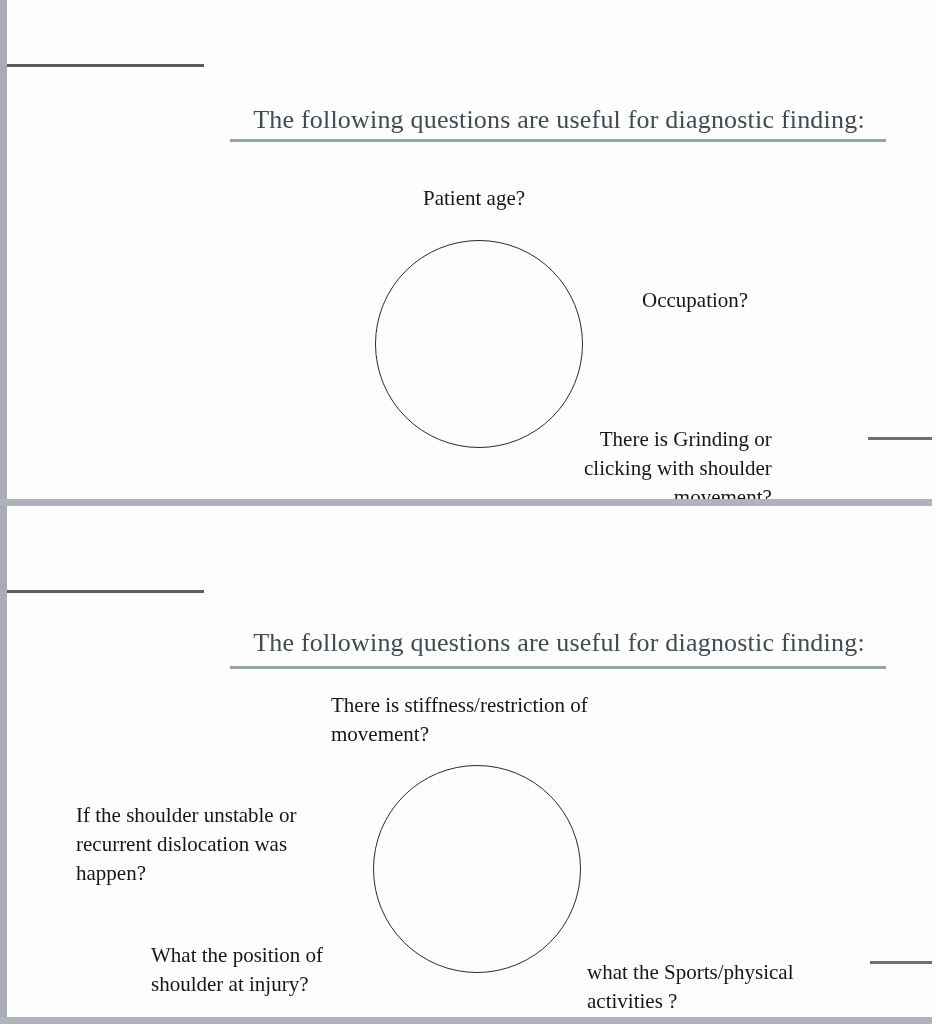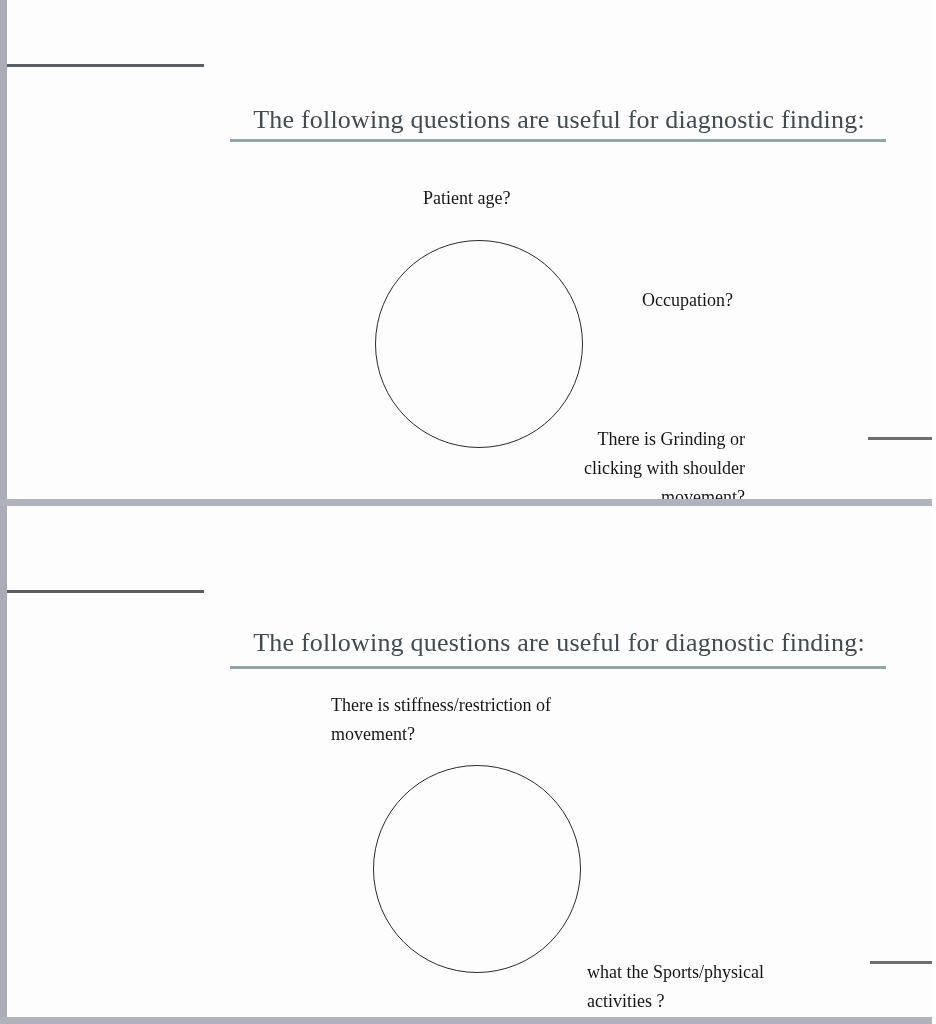--- a/index.html
+++ b/index.html
@@ -33,21 +33,21 @@
   .circle{
     position:absolute;width:208px;height:208px;
     border:1.5px solid #2b2b2b;border-radius:50%;
     background:transparent;box-sizing:border-box;
   }
   .slide1 .circle{left:375px;top:240px;}
   .slide2 .circle{left:373px;top:259px;}
 
   .label{
     position:absolute;
-    font-size:18px;line-height:29px;color:#161616;
+    font-size:21px;line-height:29px;color:#161616;
     white-space:pre-line;
   }
   
   .s1-top{left:423px;top:184px;}
   .s1-left{left:137px;top:275px;}
   .s1-right{left:642px;top:286px;}
   .s1-bottom-left{left:151px;top:416px;}
   .s1-bottom-right{left:584px;top:425px;text-align:right;}
   
   .s2-top{left:331px;top:185px;}
@@ -86,20 +86,25 @@
   <div class="divider divider-mid"></div>
 
   <section class="slide slide2">
     <div class="edge-bar"></div>
     <div class="deco-line"></div>
     <h1 class="title">The following questions are useful for diagnostic finding:</h1>
     <div class="title-rule"></div>
     <div class="circle"></div>
     <div class="label s2-top">There is stiffness/restriction of
 movement?</div>
+    <div class="label s2-left">If the shoulder unstable or
+recurrent dislocation was
+happen?</div>
+    <div class="label s2-bottom-left">What the position of
+shoulder at injury?</div>
     <div class="label s2-bottom-right">what the Sports/physical
 activities ?</div>
     <div class="right-dash"></div>
   </section>
 
   <div class="divider divider-bottom"></div>
 
 </div>
 
 </body></html>

